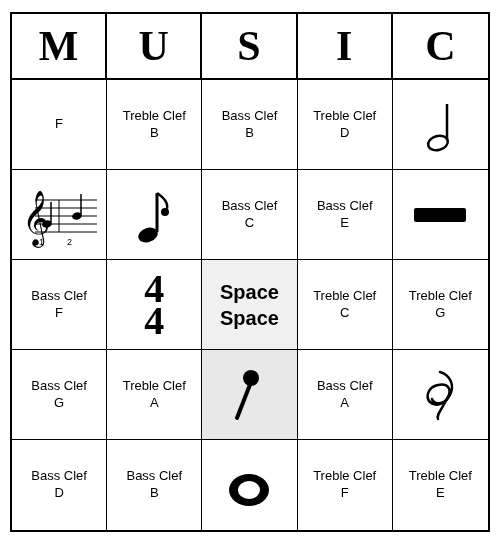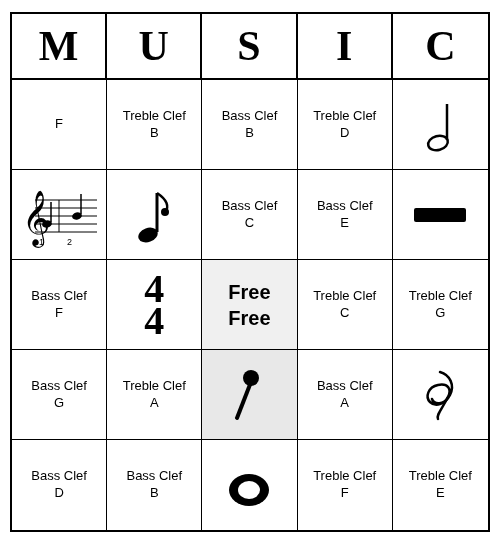--- a/index.html
+++ b/index.html
@@ -156,21 +156,21 @@
       <span class="cell-text">Bass Clef<br>F</span>
     </div>
     <div class="cell">
 
       <div class="time-sig" style="display:flex;flex-direction:column;align-items:center;line-height:1.0;">
         <span style="font-size:40px;font-weight:bold;font-family:'Times New Roman',serif;display:block;">4</span>
         <span style="font-size:40px;font-weight:bold;font-family:'Times New Roman',serif;display:block;margin-top:-8px;">4</span>
       </div>
     </div>
     <div class="cell free-space">
-      <span style="font-size:20px;font-weight:bold;">Free Free</span>
+      <span style="font-size:20px;font-weight:bold;">Space Space</span>
     </div>
     <div class="cell">
       <span class="cell-text">Treble Clef<br>C</span>
     </div>
     <div class="cell">
       <span class="cell-text">Treble Clef<br>G</span>
     </div>
 
     <div class="cell">
       <span class="cell-text">Bass Clef<br>G</span>

